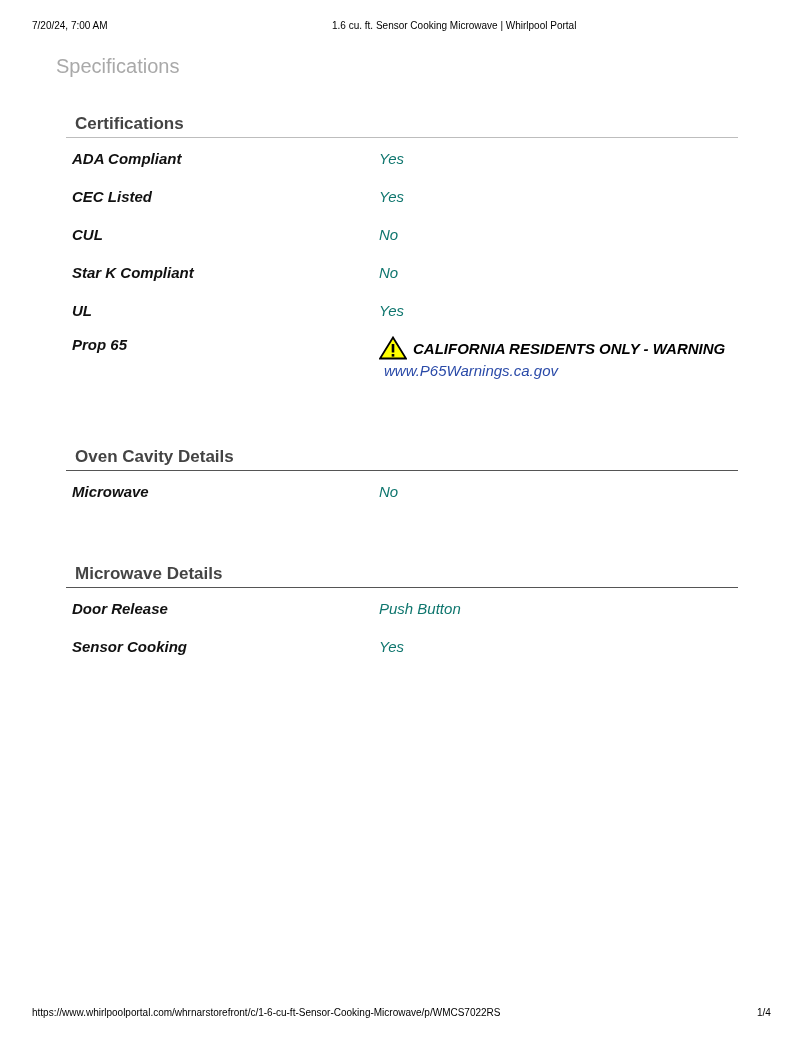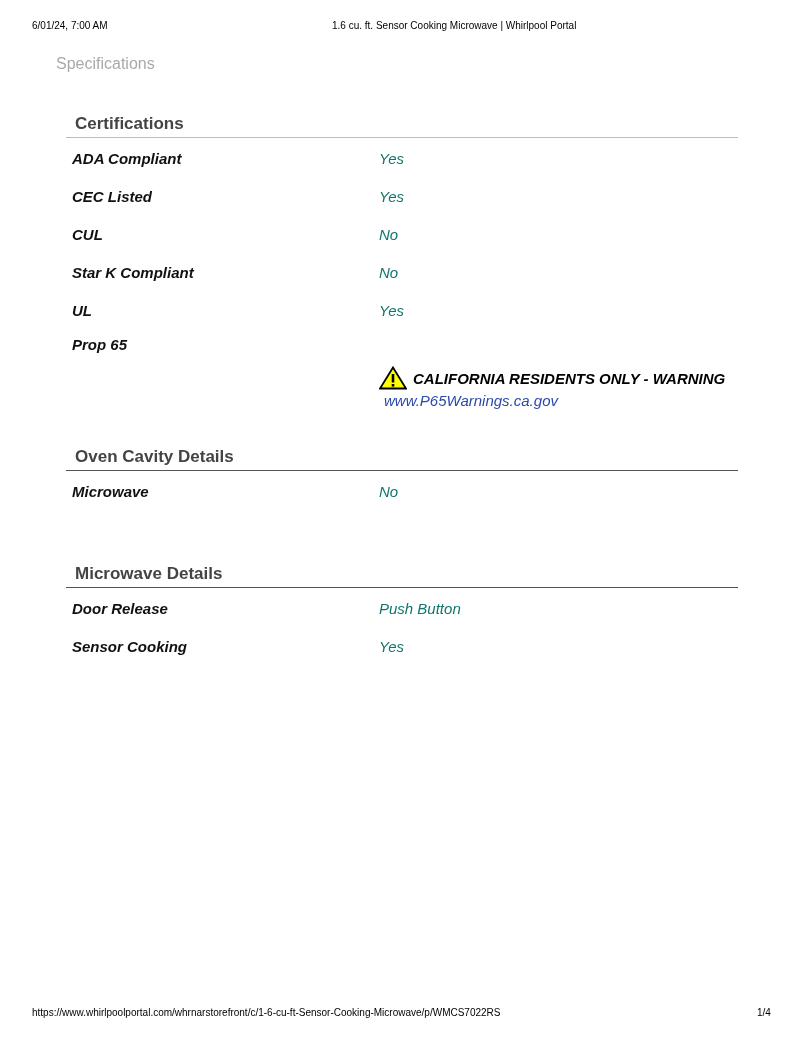--- a/index.html
+++ b/index.html
@@ -4,40 +4,40 @@
 <style>
   html, body { margin: 0; padding: 0; background: #ffffff; }
   body { width: 802px; height: 1037px; position: relative; overflow: hidden;
          font-family: "Liberation Sans", sans-serif; color: #000; }
   .print-header { position: absolute; top: 20px; left: 0; width: 802px; height: 14px; font-size: 10px; color: #000; }
   .print-header .date { position: absolute; left: 32px; top: 0; }
   .print-header .title { position: absolute; left: 332px; top: 0; }
   .print-footer { position: absolute; top: 1007px; left: 0; width: 802px; height: 14px; font-size: 10px; color: #000; }
   .print-footer .url { position: absolute; left: 32px; top: 0; }
   .print-footer .pageno { position: absolute; left: 757px; top: 0; }
-  .page-title { position: absolute; left: 56px; top: 55px; font-size: 16px; color: #a9a9a9; font-weight: normal; margin: 0; }
+  .page-title { position: absolute; left: 56px; top: 55px; font-size: 20px; color: #a9a9a9; font-weight: normal; margin: 0; }
   .content { position: absolute; left: 72px; top: 0; width: 666px; }
   .section { position: absolute; left: 0; width: 666px; }
   .section-head { height: 28px; position: relative; }
   .section-head h2 { position: absolute; left: 3px; top: 4px; margin: 0; font-size: 17px; font-weight: bold; color: #444; }
   .section-head .rule { position: absolute; left: -6px; right: 0; bottom: 0; height: 1px; background: #bdbdbd; }
   .section-head .rule.dark { background: #555; height: 1.3px; }
   .row { position: relative; height: 38px; font-size: 15px; font-style: italic; }
   .row .label { position: absolute; left: 0; top: 12px; font-weight: bold; color: #111; }
   .row .value { position: absolute; left: 307px; top: 12px; color: #0f766e; }
   .prop65 { position: absolute; left: 307px; top: 8px; width: 359px; overflow: hidden; white-space: nowrap; }
-  .prop65 .warn-line { display: flex; align-items: center; height: 24px; margin-top: 30px; }
+  .prop65 .warn-line { display: flex; align-items: center; height: 24px; }
   .prop65 .warn-text { font-weight: bold; font-size: 15px; color: #000; margin-left: 6px; }
   .prop65 .link { display: block; font-size: 15px; color: #2a4aa8; margin-left: 5px; margin-top: 2px; text-decoration: none; }
 </style>
 </head>
 <body>
 
 <div class="print-header">
-  <span class="date">6/01/24, 7:00 AM</span>
+  <span class="date">7/20/24, 7:00 AM</span>
   <span class="title">1.6 cu. ft. Sensor Cooking Microwave | Whirlpool Portal</span>
 </div>
 
 <h1 class="page-title">Specifications</h1>
 
 <div class="content">
 
   <div class="section" style="top:110px;">
     <div class="section-head">
       <h2>Certifications</h2>

